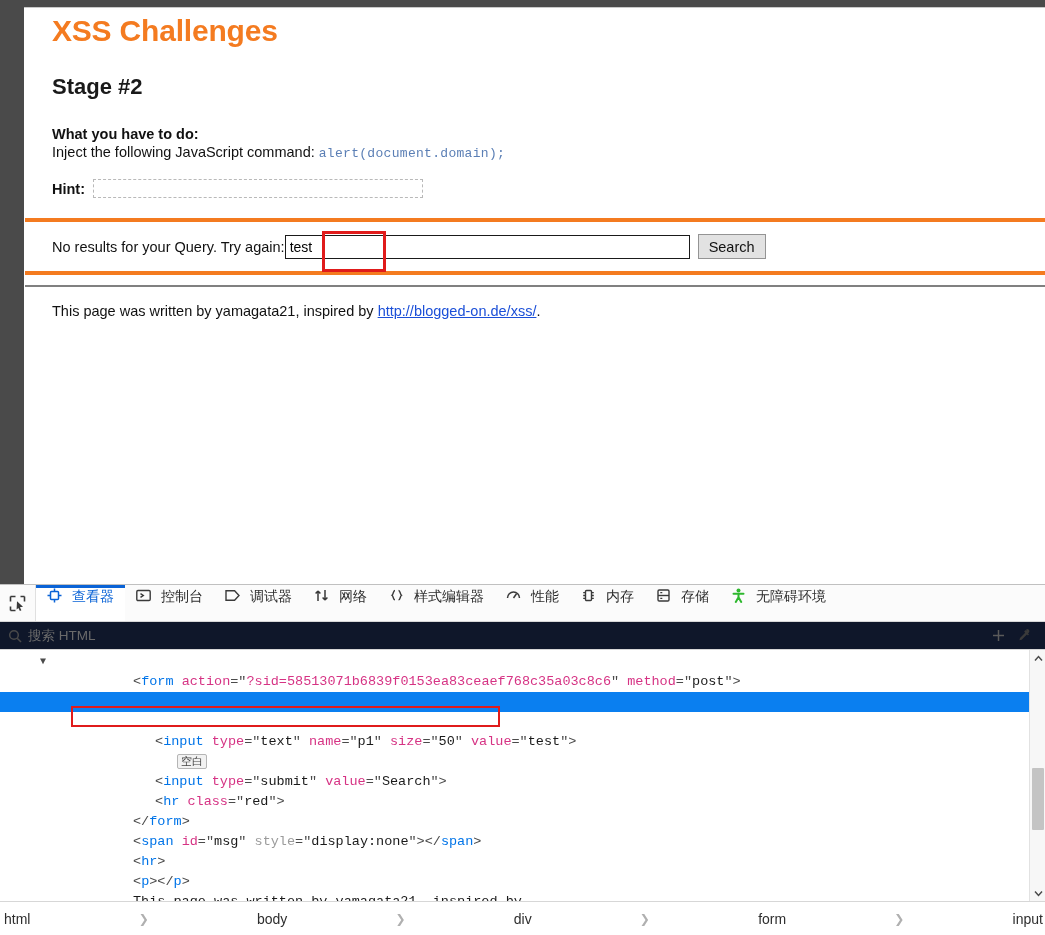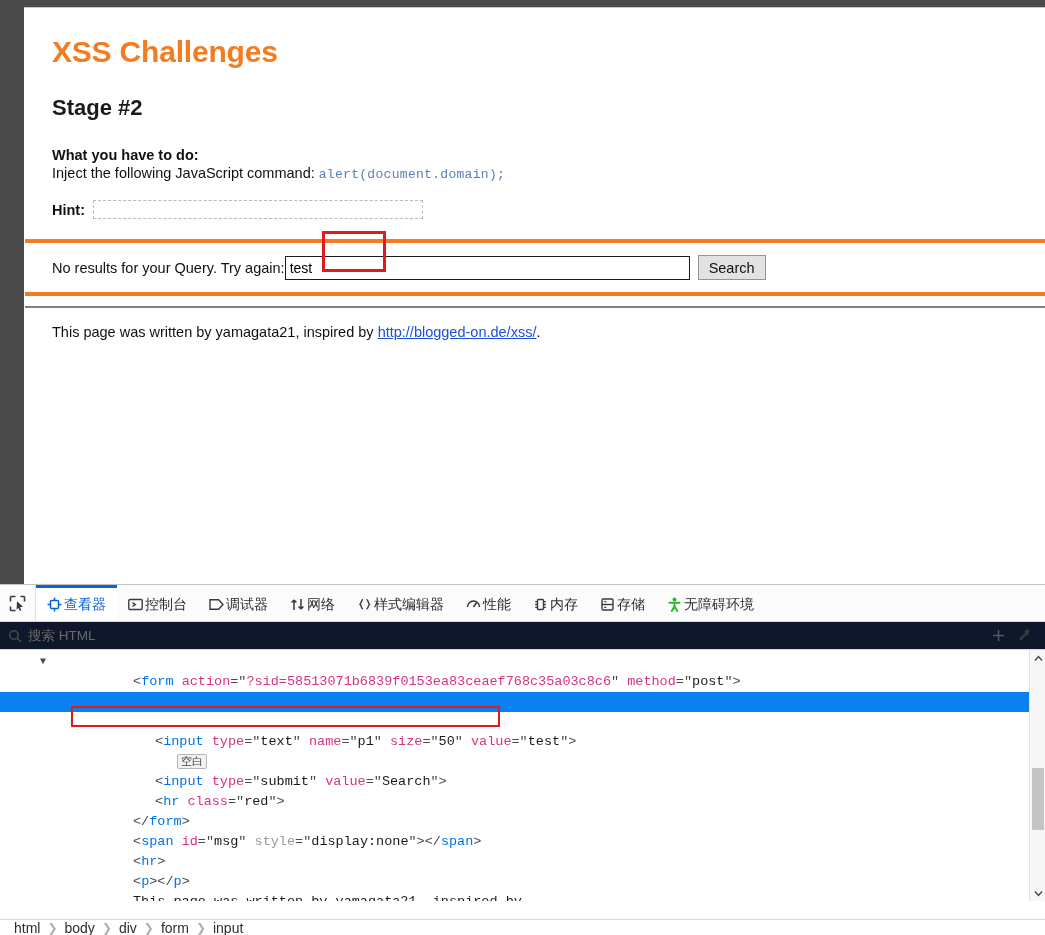--- a/index.html
+++ b/index.html
@@ -26,21 +26,21 @@
     background: #c9c9c9;
   }
 
   
   .page {
     position: absolute; top: 8px; left: 25px;
     width: 1020px; height: 576px;
     background: #ffffff;
     overflow: hidden;
   }
-  .page-inner { padding: 27px 0 0 27px; }
+  .page-inner { padding: 6px 0 0 27px; }
 
   .site-title {
     font-size: 30px; font-weight: bold; color: #f47b20;
     margin: 0 0 26px 0; letter-spacing: -0.2px;
   }
   .stage-title {
     font-size: 22px; font-weight: bold; color: #1a1a1a;
     margin: 0 0 26px 0;
   }
   .todo-label {
@@ -123,21 +123,21 @@
     height: 37px;
     border-bottom: 1px solid #d7d7d7;
     background: #fbfbfb;
   }
   .dt-picker {
     display: flex; align-items: center; justify-content: center;
     width: 36px; border-right: 1px solid #e0e0e0;
     cursor: pointer;
   }
   .dt-tab {
-    display: flex; align-items: center; gap: 2px;
+    display: flex; align-items: flex-start; gap: 10px;
     padding: 0 11px;
     font-size: 14px; color: #2e2e2e;
     cursor: pointer; position: relative;
     border-top: 3px solid transparent;
   }
   .dt-tab.active {
     color: #0a63d6;
     border-top: 3px solid #0a63d6;
     background: #ffffff;
   }
@@ -224,26 +224,26 @@
   .dt-scroll .arrow.down { position: absolute; bottom: 0; left: 0; }
   .dt-scroll .thumb {
     position: absolute; left: 2px; top: 118px;
     width: 12px; height: 62px;
     background: #c4c4c4; border-radius: 1px;
     cursor: pointer;
   }
 
   .dt-breadcrumb {
     position: absolute; left: 0; bottom: 0;
-    width: 1045px; height: 16px;
+    width: 1045px; height: 34px;
     display: flex; align-items: center;
-    padding-left: 12px;
+    padding-left: 2px;
     border-top: 1px solid #d7d7d7;
     background: #ffffff;
-    font-size: 14px; color: #2e2e2e;
+    font-size: 14px; color: #2e2e2e; justify-content: space-between;
   }
   .crumb { padding: 0 2px; cursor: pointer; }
   .crumb-sep { color: #b0b0b0; padding: 0 5px; font-size: 12px; }
 </style>
 </head>
 <body>
 
 <div id="root">
 
   <div class="top-strip"></div>

